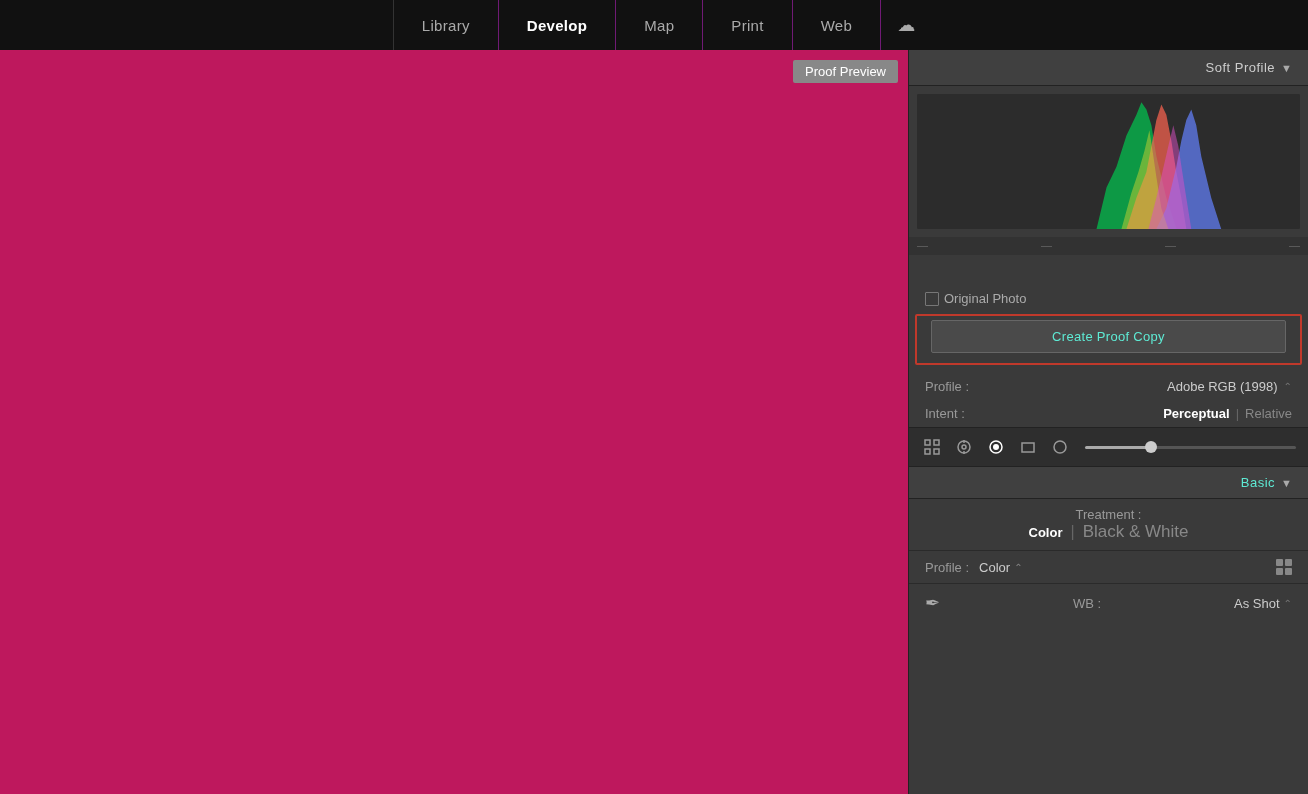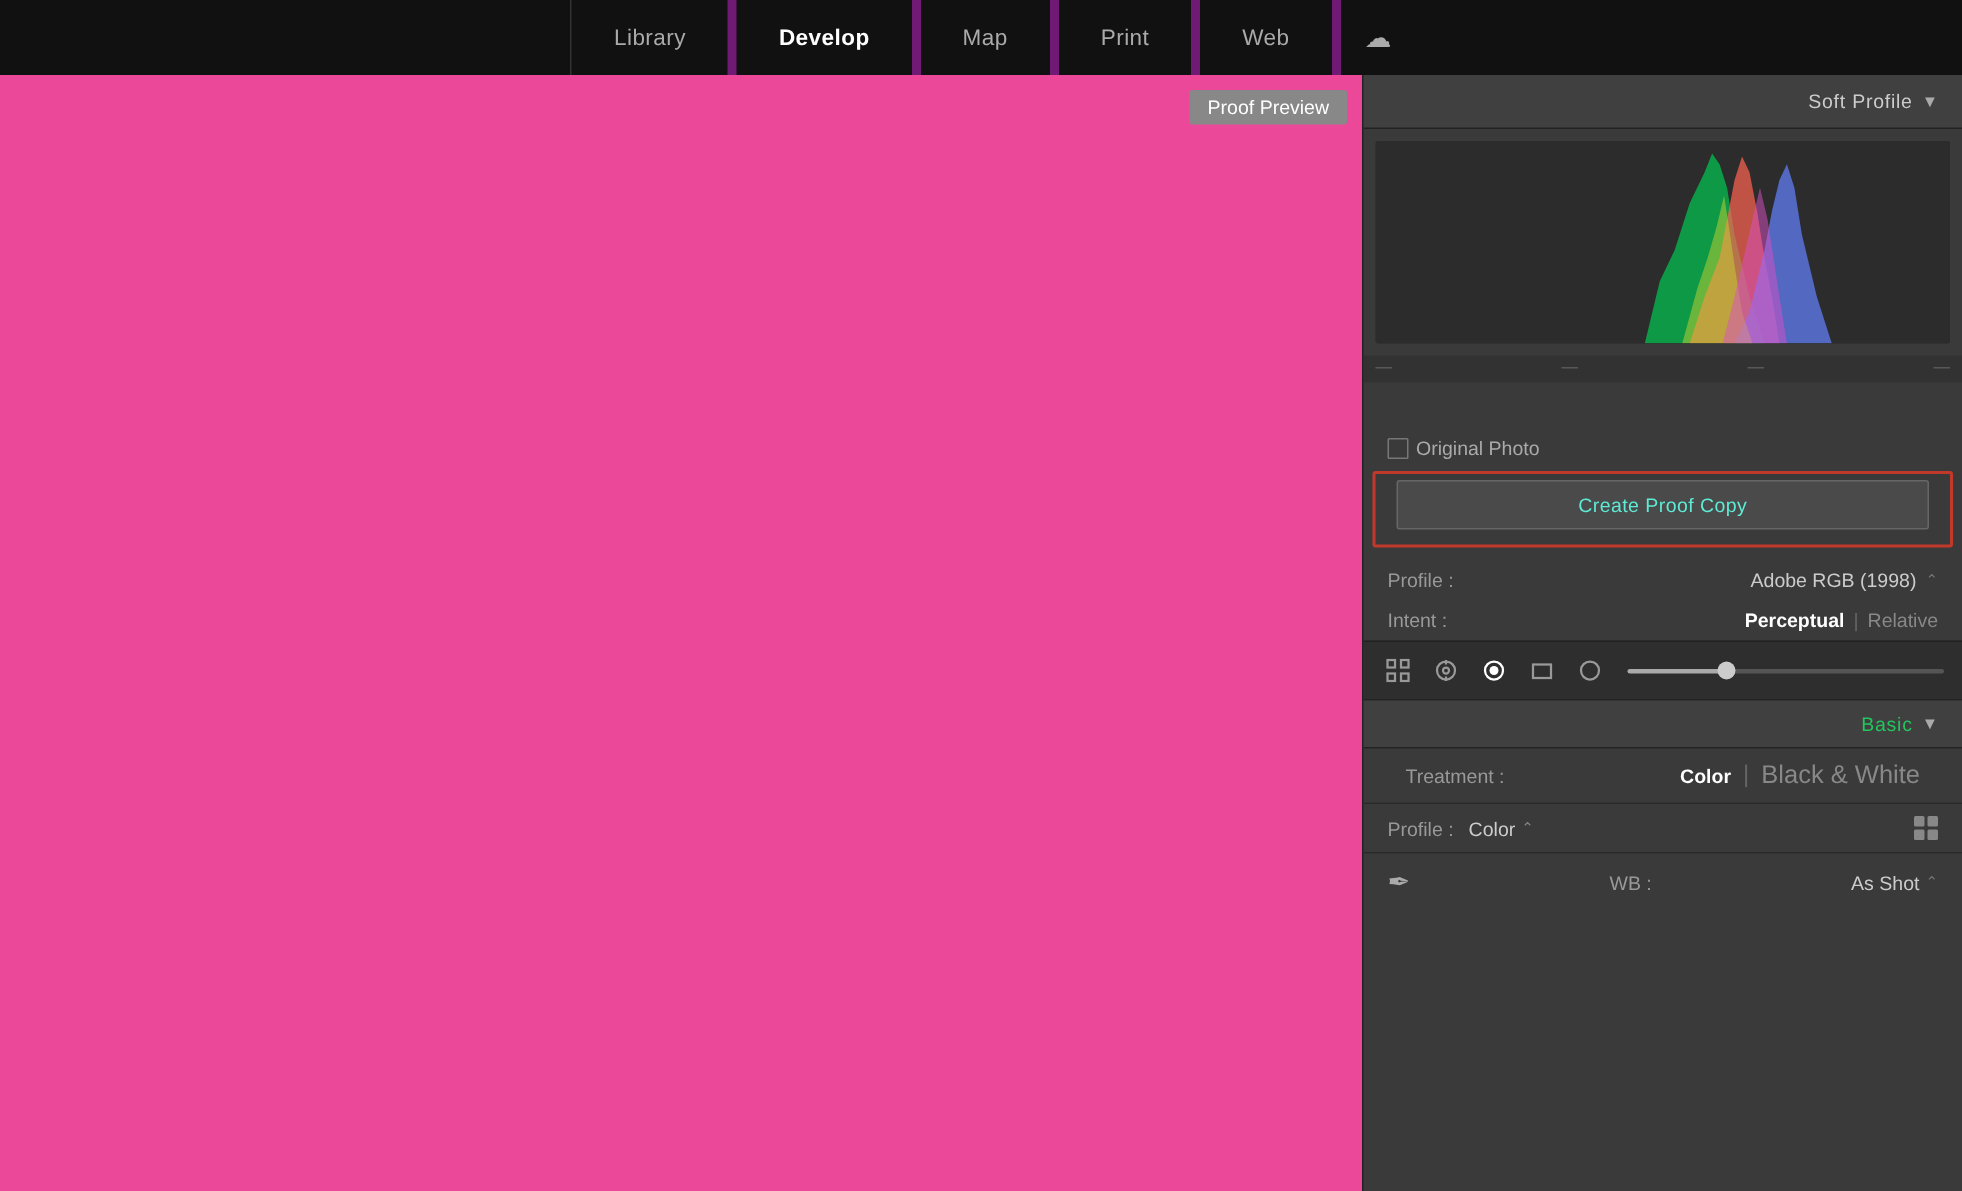--- a/index.html
+++ b/index.html
@@ -23,21 +23,21 @@
       gap: 0;
     }
     .nav-item {
       color: #aaa;
       font-size: 15px;
       padding: 0 28px;
       height: 100%;
       display: flex;
       align-items: center;
       cursor: pointer;
-      border-right: 6px solid #701a75;
+      border-right: 1px solid #701a75;
       letter-spacing: 0.3px;
     }
     .nav-item:first-child { border-left: 1px solid #333; }
     .nav-item.active {
       color: #fff;
       font-weight: 600;
       text-align: center;
     }
     .nav-cloud {
       color: #aaa;
@@ -49,21 +49,21 @@
     
     .main-content {
       display: flex;
       width: 100%;
       height: calc(794px - 50px);
     }
 
     
     .canvas-area {
       flex: 1;
-      background: #ec4899;
+      background: #be185d;
       position: relative;
     }
     .proof-preview-badge {
       position: absolute;
       top: 10px;
       right: 10px;
       background: #888;
       color: #fff;
       font-size: 13px;
       padding: 4px 12px;
@@ -287,37 +287,38 @@
     
     .basic-panel-header {
       background: #404040;
       padding: 8px 16px;
       display: flex;
       align-items: center;
       justify-content: flex-end;
       border-bottom: 1px solid #222;
     }
     .basic-panel-title {
-      color: #22c55e;
+      color: #5eead4;
       font-size: 13px;
       letter-spacing: 0.5px;
     }
     .basic-panel-chevron {
       color: #aaa;
       font-size: 11px;
       margin-left: 6px;
     }
 
     
     .treatment-row {
       display: flex;
       align-items: center;
-      padding: 8px 28px;
+      padding: 8px 18px;
       justify-content: space-between;
       border-bottom: 1px solid #2a2a2a;
+      flex-direction: column;
     }
     .treatment-label {
       color: #999;
       font-size: 13px;
     }
     .treatment-options {
       display: flex;
       align-items: center;
       gap: 8px;
     }

